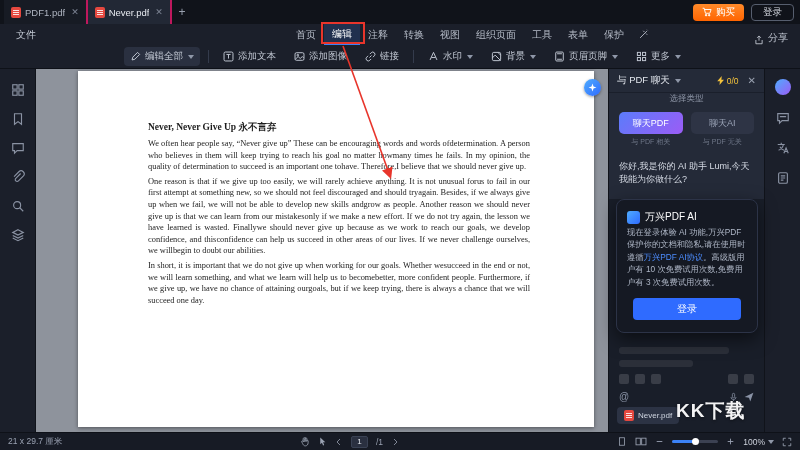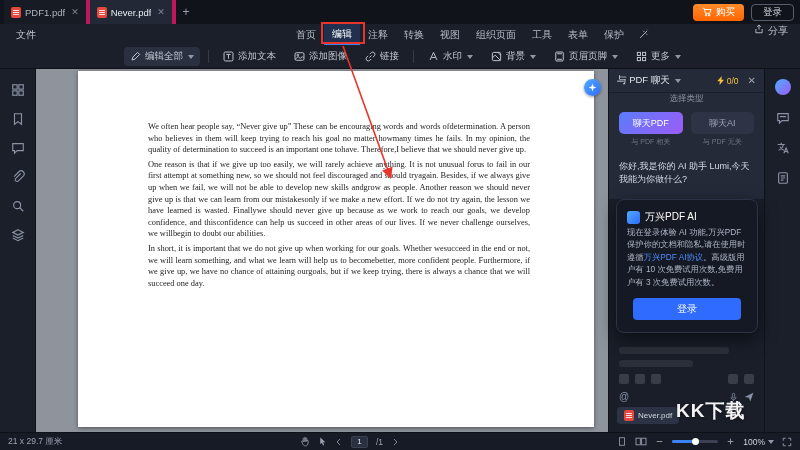--- a/index.html
+++ b/index.html
@@ -2,39 +2,39 @@
 <html><head>
 <meta charset="utf-8">
 <style>
   * { margin:0; padding:0; box-sizing:border-box; }
   html,body { width:800px; height:450px; overflow:hidden; background:#10131a; }
   .app { position:relative; width:800px; height:450px; font-family:"Liberation Sans",sans-serif; color:#c7ccd6; }
   svg { display:block; }
 
   
   .titlebar { position:absolute; top:0; left:0; right:0; height:24px; background:#10131a; display:flex; align-items:center; padding-left:4px; }
-  .tab { display:flex; align-items:center; gap:4px; height:24px; padding:0 7px; font-size:9.5px; color:#aeb4c0; background:#171b24; border-right:4px solid #be185d; max-width:112px; cursor:pointer; }
+  .tab { display:flex; align-items:center; gap:4px; height:24px; padding:0 7px; font-size:9.5px; color:#aeb4c0; background:#171b24; border-right:2px solid #be185d; max-width:112px; cursor:pointer; }
   .tab.active { background:#222835; color:#e7eaf0; }
   .fico { width:10px; height:11px; background:#e5483f; border-radius:2px; flex:none; position:relative; }
   .fico:after { content:""; position:absolute; left:2px; top:3px; right:2px; height:1px; background:#fff; box-shadow:0 2px 0 #fff, 0 4px 0 #fff; opacity:.85; }
   .tab-label { white-space:nowrap; overflow:hidden; text-overflow:ellipsis; }
   .tab-close { color:#7c8393; font-size:9px; margin-left:2px; }
   .newtab { width:20px; height:24px; display:flex; align-items:center; justify-content:center; color:#9aa1b0; font-size:12px; cursor:pointer; }
   .tb-spacer { flex:1; }
   .buy { display:flex; align-items:center; gap:4px; height:17px; padding:0 9px; border:none; border-radius:4px; background:linear-gradient(180deg,#ff8a2a,#ff6400); color:#fff; font-size:9.5px; cursor:pointer; font-family:inherit; }
   .login-top { height:17px; padding:0 11px; margin:0 6px 0 7px; border:1px solid #565e6e; border-radius:4px; background:transparent; color:#d6dae2; font-size:9.5px; cursor:pointer; font-family:inherit; }
 
   
   .menubar { position:absolute; top:24px; left:0; right:0; height:21px; background:#1b1f2a; }
   .file-menu { position:absolute; left:10px; top:0; height:21px; display:flex; align-items:center; font-size:10px; color:#c3c9d4; padding:0 6px; cursor:pointer; }
   .menu-items { position:absolute; left:288px; top:0; height:21px; display:flex; align-items:center; }
   .menu-item { height:21px; display:flex; align-items:center; padding:0 8px; font-size:10px; color:#b7bdc9; cursor:pointer; }
   .menu-item.active { color:#fff; background:rgba(59,130,246,.18); border-bottom:2px solid #3b82f6; }
   .wand { margin-left:6px; color:#b7bdc9; }
-  .share-btn { position:absolute; right:12px; top:0; height:21px; display:flex; align-items:flex-start; gap:4px; font-size:10px; color:#c3c9d4; cursor:pointer; }
+  .share-btn { position:absolute; right:12px; top:0; height:21px; display:flex; align-items:flex-end; gap:4px; font-size:10px; color:#c3c9d4; cursor:pointer; }
 
   
   .toolbar { position:absolute; top:45px; left:0; right:0; height:24px; background:#1b1f2a; border-bottom:1px solid #0e1118; display:flex; align-items:center; padding-left:124px; gap:6px; }
   .tbtn { display:flex; align-items:center; gap:4px; height:19px; padding:0 6px; border-radius:4px; font-size:9.5px; color:#c3c9d4; cursor:pointer; }
   .tbtn.pill { background:#2a3040; }
   .caret { width:0; height:0; border-left:3px solid transparent; border-right:3px solid transparent; border-top:4px solid #8f97a8; margin-left:1px; }
   .vdiv { width:1px; height:13px; background:#343b4c; margin:0 2px; }
   .ai-assistant { position:absolute; right:134px; top:2px; display:flex; align-items:center; gap:5px; height:20px; padding:0 9px 0 5px; background:#2a3040; border-radius:10px; cursor:pointer;margin-top:43px; }
   .ai-badge { width:14px; height:14px; border-radius:4px; background:linear-gradient(135deg,#8b5cf6,#d946ef); color:#fff; font-size:7px; font-weight:bold; display:flex; align-items:center; justify-content:center; }
   .ai-assistant span.lbl { font-size:9.5px; color:#e8ebf1; }
@@ -286,20 +286,21 @@
             <path d="M8 2 14 5 8 8 2 5z"></path>
             <path d="M2 8.5 8 11.5 14 8.5"></path>
             <path d="M2 11.5 8 14.5 14 11.5"></path>
           </svg>
       </span>
     </div>
 
     <div class="docarea">
       <div class="page">
         <div class="pagetext">
+          <div class="doc-title">Never, Never Give Up 永不言弃</div>
           <p>We often hear people say, “Never give up” These can be encouraging words and words ofdetermination. A person who believes in them will keep trying to reach his goal no matter howmany times he fails. In my opinion, the quality of determination to succeed is an important one tohave. Therefore,I believe that we should never give up.</p>
           <p>One reason is that if we give up too easily, we will rarely achieve anything. It is not unusual forus to fail in our first attempt at something new, so we should not feel discouraged and should tryagain. Besides, if we always give up when we fail, we will not be able to develop new skills andgrow as people. Another reason we should never give up is that we can learn from our mistakesonly if we make a new effort. If we do not try again, the lesson we have learned is wasted. Finallywe should never give up because as we work to reach our goals, we develop confidence, and thisconfidence can help us succeed in other areas of our lives. If we never challenge ourselves, we willbegin to doubt our abilities.</p>
           <p>In short, it is important that we do not give up when working for our goals. Whether wesucceed in the end or not, we will learn something, and what we learn will help us to becomebetter, more confident people. Furthermore, if we give up, we have no chance of attaining ourgoals, but if we keep trying, there is always a chance that we will succeed one day.</p>
         </div>
       </div>
       <div class="float-ai">
         <svg width="9" height="9" viewBox="0 0 16 16" fill="#fff">
             <path d="M8 1l1.8 5.2L15 8l-5.2 1.8L8 15 6.2 9.8 1 8l5.2-1.8z"></path>
           </svg>
       </div>

